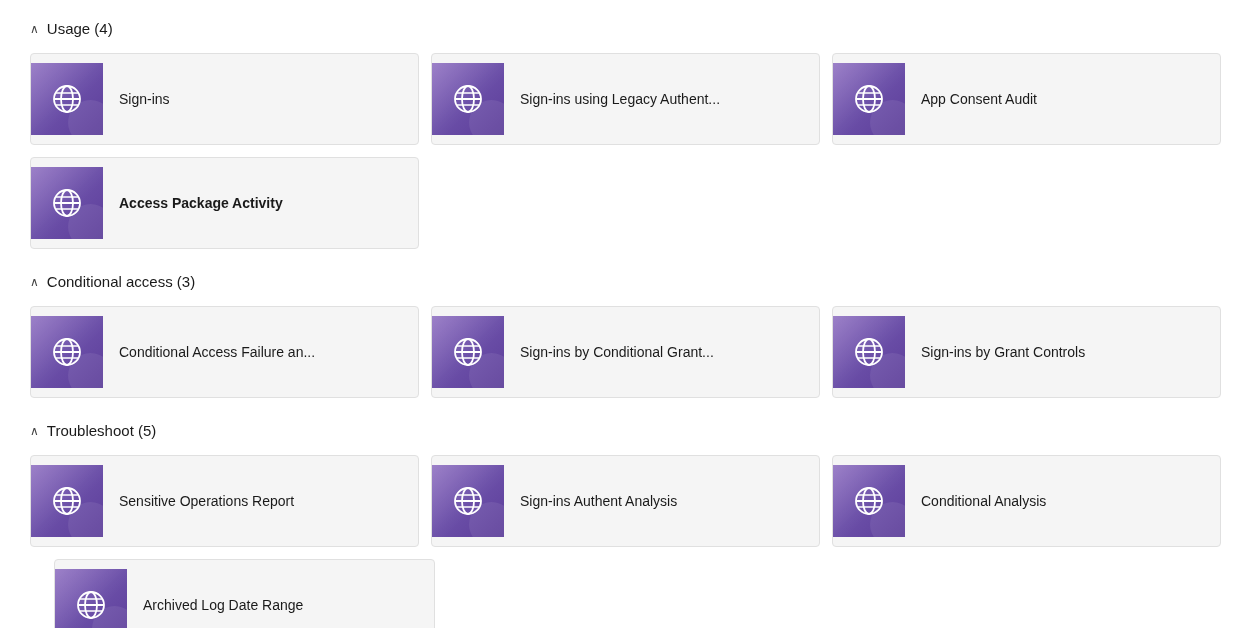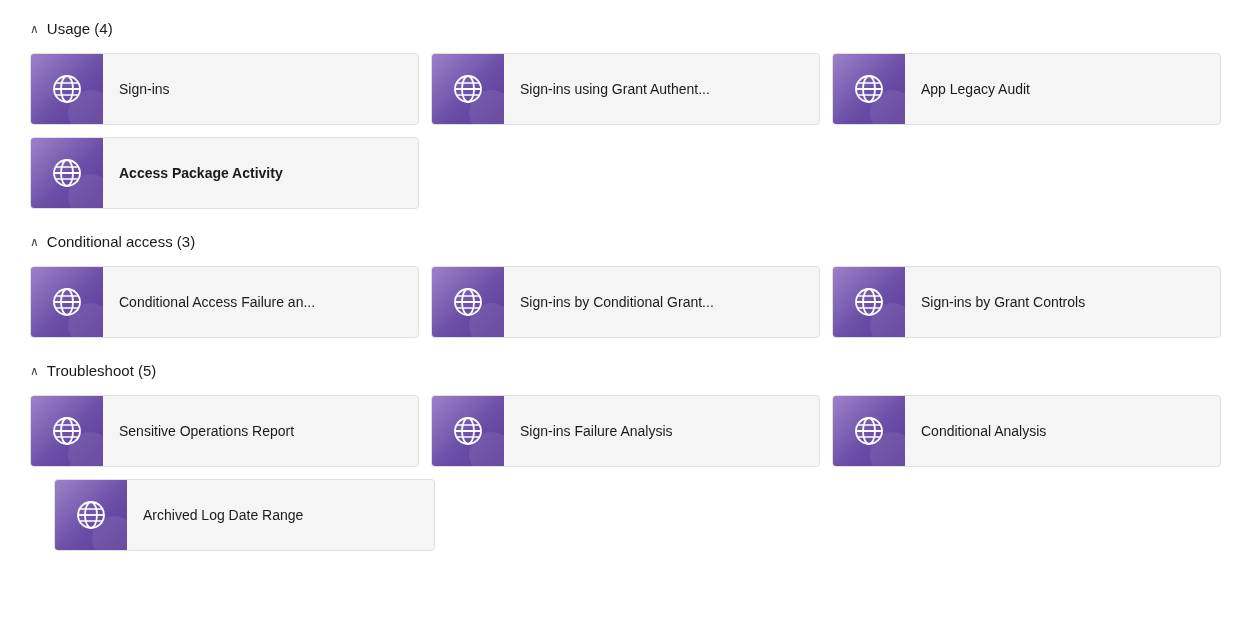--- a/index.html
+++ b/index.html
@@ -39,21 +39,21 @@
 
     .item-card {
       display: flex;
       align-items: center;
       gap: 0;
       background: #f5f5f5;
       border: 1px solid #e0e0e0;
       border-radius: 4px;
       overflow: hidden;
       cursor: pointer;
-      height: 72px;
+      height: 92px;
       transition: background 0.15s;
     }
 
     .item-icon-box {
       width: 72px;
       height: 72px;
       flex-shrink: 0;
       background: linear-gradient(135deg, #8b6bbf 0%, #6b4fa8 50%, #5c3d99 100%);
       display: flex;
       align-items: center;
@@ -123,33 +123,33 @@
           <div class="item-card">
             <div class="item-icon-box">
               <svg class="globe-icon" viewBox="0 0 32 32" fill="none" xmlns="http://www.w3.org/2000/svg">
   <circle cx="16" cy="16" r="13" stroke="white" stroke-width="1.8" fill="none"></circle>
   <ellipse cx="16" cy="16" rx="6" ry="13" stroke="white" stroke-width="1.8" fill="none"></ellipse>
   <line x1="3" y1="16" x2="29" y2="16" stroke="white" stroke-width="1.8"></line>
   <line x1="5" y1="10" x2="27" y2="10" stroke="white" stroke-width="1.5"></line>
   <line x1="5" y1="22" x2="27" y2="22" stroke="white" stroke-width="1.5"></line>
 </svg>
             </div>
-            <span class="item-label">Sign-ins using Grant Authent...</span>
-          </div>
-          <div class="item-card">
-            <div class="item-icon-box">
-              <svg class="globe-icon" viewBox="0 0 32 32" fill="none" xmlns="http://www.w3.org/2000/svg">
-  <circle cx="16" cy="16" r="13" stroke="white" stroke-width="1.8" fill="none"></circle>
-  <ellipse cx="16" cy="16" rx="6" ry="13" stroke="white" stroke-width="1.8" fill="none"></ellipse>
-  <line x1="3" y1="16" x2="29" y2="16" stroke="white" stroke-width="1.8"></line>
-  <line x1="5" y1="10" x2="27" y2="10" stroke="white" stroke-width="1.5"></line>
-  <line x1="5" y1="22" x2="27" y2="22" stroke="white" stroke-width="1.5"></line>
-</svg>
-            </div>
-            <span class="item-label">App Legacy Audit</span>
+            <span class="item-label">Sign-ins using Legacy Authent...</span>
+          </div>
+          <div class="item-card">
+            <div class="item-icon-box">
+              <svg class="globe-icon" viewBox="0 0 32 32" fill="none" xmlns="http://www.w3.org/2000/svg">
+  <circle cx="16" cy="16" r="13" stroke="white" stroke-width="1.8" fill="none"></circle>
+  <ellipse cx="16" cy="16" rx="6" ry="13" stroke="white" stroke-width="1.8" fill="none"></ellipse>
+  <line x1="3" y1="16" x2="29" y2="16" stroke="white" stroke-width="1.8"></line>
+  <line x1="5" y1="10" x2="27" y2="10" stroke="white" stroke-width="1.5"></line>
+  <line x1="5" y1="22" x2="27" y2="22" stroke="white" stroke-width="1.5"></line>
+</svg>
+            </div>
+            <span class="item-label">App Consent Audit</span>
           </div>
         </div>
         <div style="display: grid; grid-template-columns: repeat(3, 1fr); gap: 12px; margin-bottom: 0px; font-weight: bold;">
           <div class="item-card">
             <div class="item-icon-box">
               <svg class="globe-icon" viewBox="0 0 32 32" fill="none" xmlns="http://www.w3.org/2000/svg">
   <circle cx="16" cy="16" r="13" stroke="white" stroke-width="1.8" fill="none"></circle>
   <ellipse cx="16" cy="16" rx="6" ry="13" stroke="white" stroke-width="1.8" fill="none"></ellipse>
   <line x1="3" y1="16" x2="29" y2="16" stroke="white" stroke-width="1.8"></line>
   <line x1="5" y1="10" x2="27" y2="10" stroke="white" stroke-width="1.5"></line>
@@ -229,21 +229,21 @@
           <div class="item-card">
             <div class="item-icon-box">
               <svg class="globe-icon" viewBox="0 0 32 32" fill="none" xmlns="http://www.w3.org/2000/svg">
   <circle cx="16" cy="16" r="13" stroke="white" stroke-width="1.8" fill="none"></circle>
   <ellipse cx="16" cy="16" rx="6" ry="13" stroke="white" stroke-width="1.8" fill="none"></ellipse>
   <line x1="3" y1="16" x2="29" y2="16" stroke="white" stroke-width="1.8"></line>
   <line x1="5" y1="10" x2="27" y2="10" stroke="white" stroke-width="1.5"></line>
   <line x1="5" y1="22" x2="27" y2="22" stroke="white" stroke-width="1.5"></line>
 </svg>
             </div>
-            <span class="item-label">Sign-ins Failure Analysis</span>
+            <span class="item-label">Sign-ins Authent Analysis</span>
           </div>
           <div class="item-card">
             <div class="item-icon-box">
               <svg class="globe-icon" viewBox="0 0 32 32" fill="none" xmlns="http://www.w3.org/2000/svg">
   <circle cx="16" cy="16" r="13" stroke="white" stroke-width="1.8" fill="none"></circle>
   <ellipse cx="16" cy="16" rx="6" ry="13" stroke="white" stroke-width="1.8" fill="none"></ellipse>
   <line x1="3" y1="16" x2="29" y2="16" stroke="white" stroke-width="1.8"></line>
   <line x1="5" y1="10" x2="27" y2="10" stroke="white" stroke-width="1.5"></line>
   <line x1="5" y1="22" x2="27" y2="22" stroke="white" stroke-width="1.5"></line>
 </svg>

